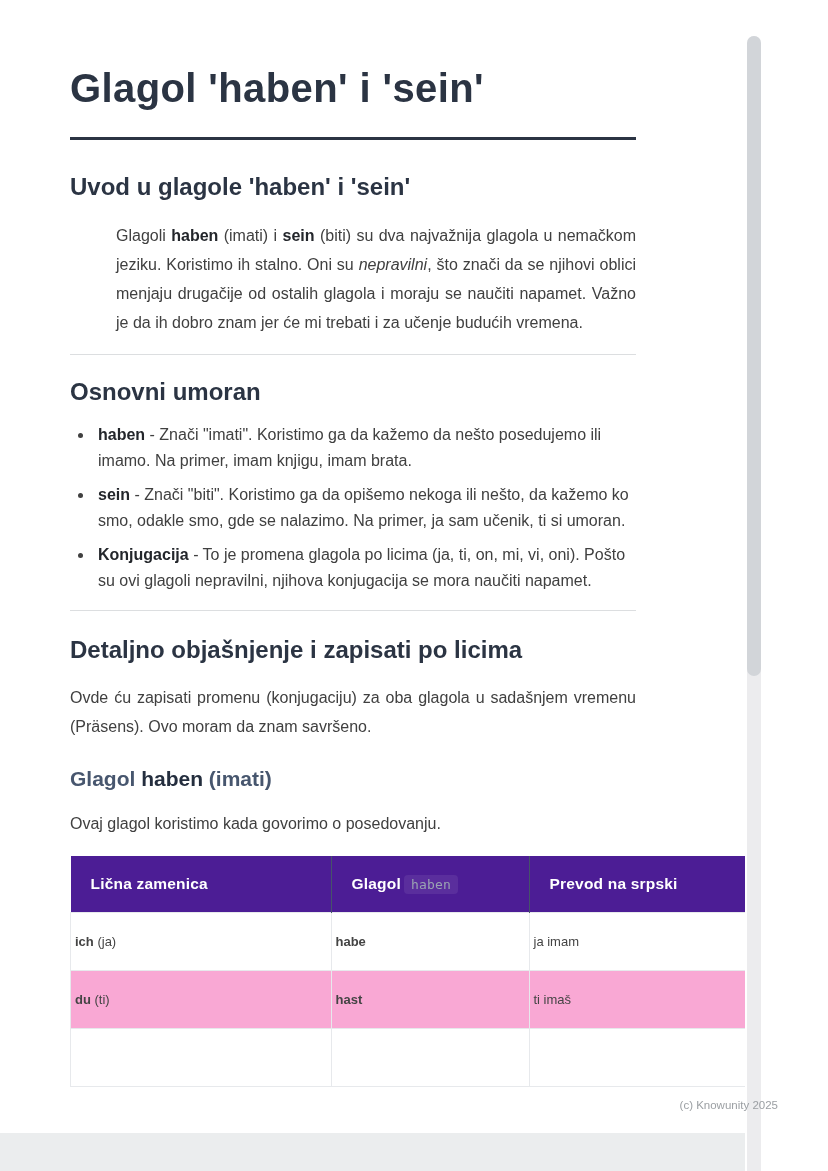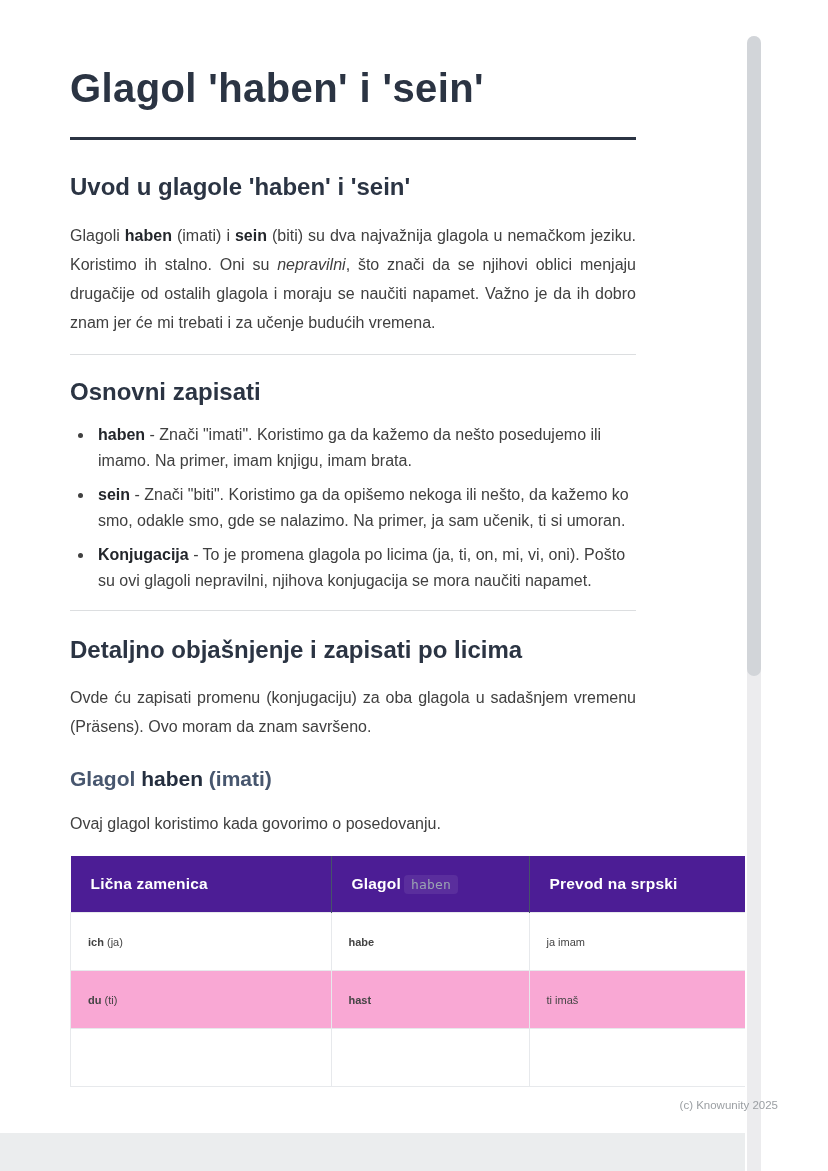--- a/index.html
+++ b/index.html
@@ -55,21 +55,21 @@
   }
   .h2-intro { margin-top:32px; }
   .h2-basics { margin-top:22px; }
   .h2-details { margin-top:24px; }
   .body-text {
     margin:0;
     font-size:16px; line-height:29px;
     color:#404040;
   }
   .justify { text-align:justify; }
-  .p-intro { margin-top:19px; }
+  .p-intro { margin-top:19px;margin-left:46px; }
   .p-details { margin-top:18px; }
   .p-haben { margin-top:16px; }
   .divider {
     border:none; border-top:1px solid #dcdee0;
     margin:17px 0 0 0;
   }
   .d2 { margin-top:16px; }
   ul.basics-list {
     margin:15px 0 0 0;
     padding-left:24px;
@@ -111,22 +111,22 @@
     font-size:13px;
     font-weight:400;
     color:#9aa3b2;
     background:rgba(255,255,255,0.08);
     padding:2px 7px;
     border-radius:4px;
     margin-left:3px;
   }
   table.conj td {
     border:1px solid #e7e9ec;
-    padding:19px 17px;
-    font-size:11px;
+    padding:19px 4px;
+    font-size:13px;
     color:#444;
     height:19px;
     vertical-align:middle;
     background:#ffffff;
   }
   table.conj tr.row-even td { background:#f9a8d4; }
   .col-1 { width:220px; }
   .col-2 { width:157px; }
   .col-3 { width:189px; }
   .copyright {
@@ -142,21 +142,21 @@
   <div class="content">
 
     <h1>Glagol 'haben' i 'sein'</h1>
     <div class="title-rule"></div>
 
     <h2 class="h2-intro">Uvod u glagole 'haben' i 'sein'</h2>
     <p class="body-text justify p-intro"><span>Glagoli </span><span class="seg-b">haben</span><span> (imati) i </span><span class="seg-b">sein</span><span> (biti) su dva najvažnija glagola u nemačkom jeziku. Koristimo ih stalno. Oni su </span><span class="seg-i">nepravilni</span><span>, što znači da se njihovi oblici menjaju drugačije od ostalih glagola i moraju se naučiti napamet. Važno je da ih dobro znam jer će mi trebati i za učenje budućih vremena.</span></p>
 
     <hr class="divider">
 
-    <h2 class="h2-basics">Osnovni zapisati</h2>
+    <h2 class="h2-basics">Osnovni umoran</h2>
     <ul class="basics-list">
       <li><span class="seg-b">haben</span><span> - Znači "imati". Koristimo ga da kažemo da nešto posedujemo ili imamo. Na primer, imam knjigu, imam brata.</span></li>
       <li><span class="seg-b">sein</span><span> - Znači "biti". Koristimo ga da opišemo nekoga ili nešto, da kažemo ko smo, odakle smo, gde se nalazimo. Na primer, ja sam učenik, ti si umoran.</span></li>
       <li><span class="seg-b">Konjugacija</span><span> - To je promena glagola po licima (ja, ti, on, mi, vi, oni). Pošto su ovi glagoli nepravilni, njihova konjugacija se mora naučiti napamet.</span></li>
     </ul>
 
     <hr class="divider d2">
 
     <h2 class="h2-details">Detaljno objašnjenje i zapisati po licima</h2>
     <p class="body-text justify p-details"><span>Ovde ću zapisati promenu (konjugaciju) za oba glagola u sadašnjem vremenu (Präsens). Ovo moram da znam savršeno.</span></p>

